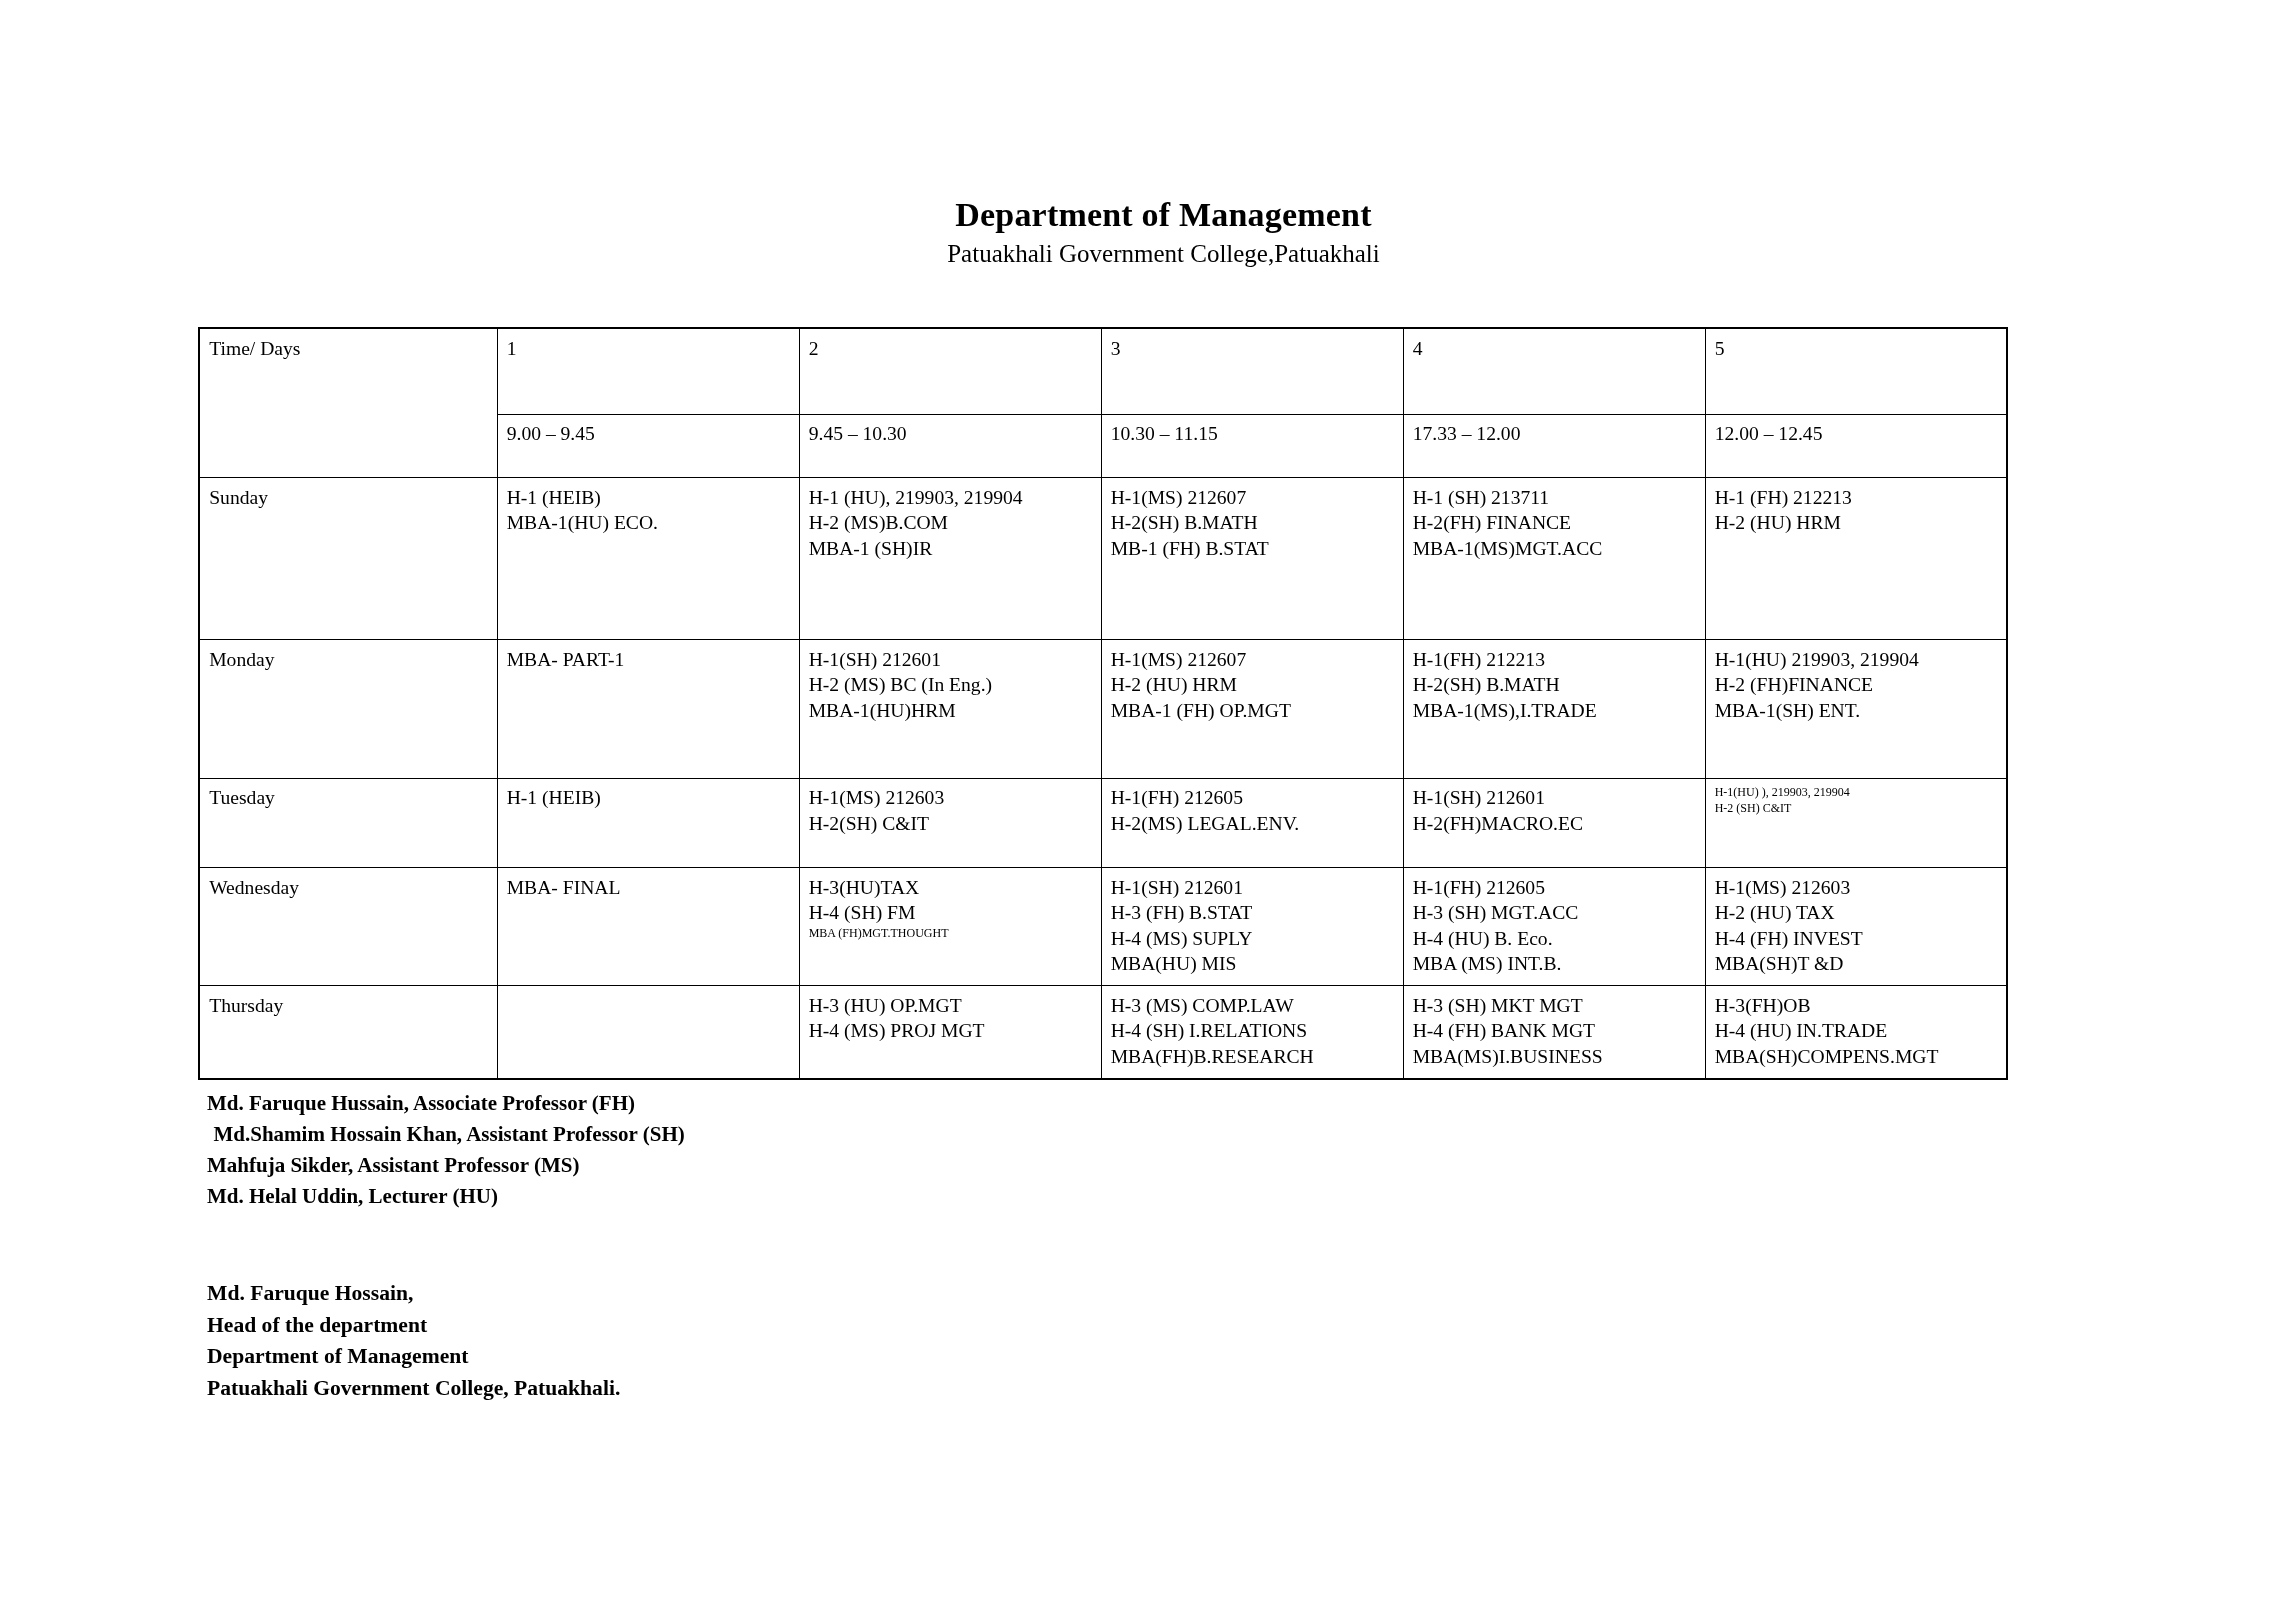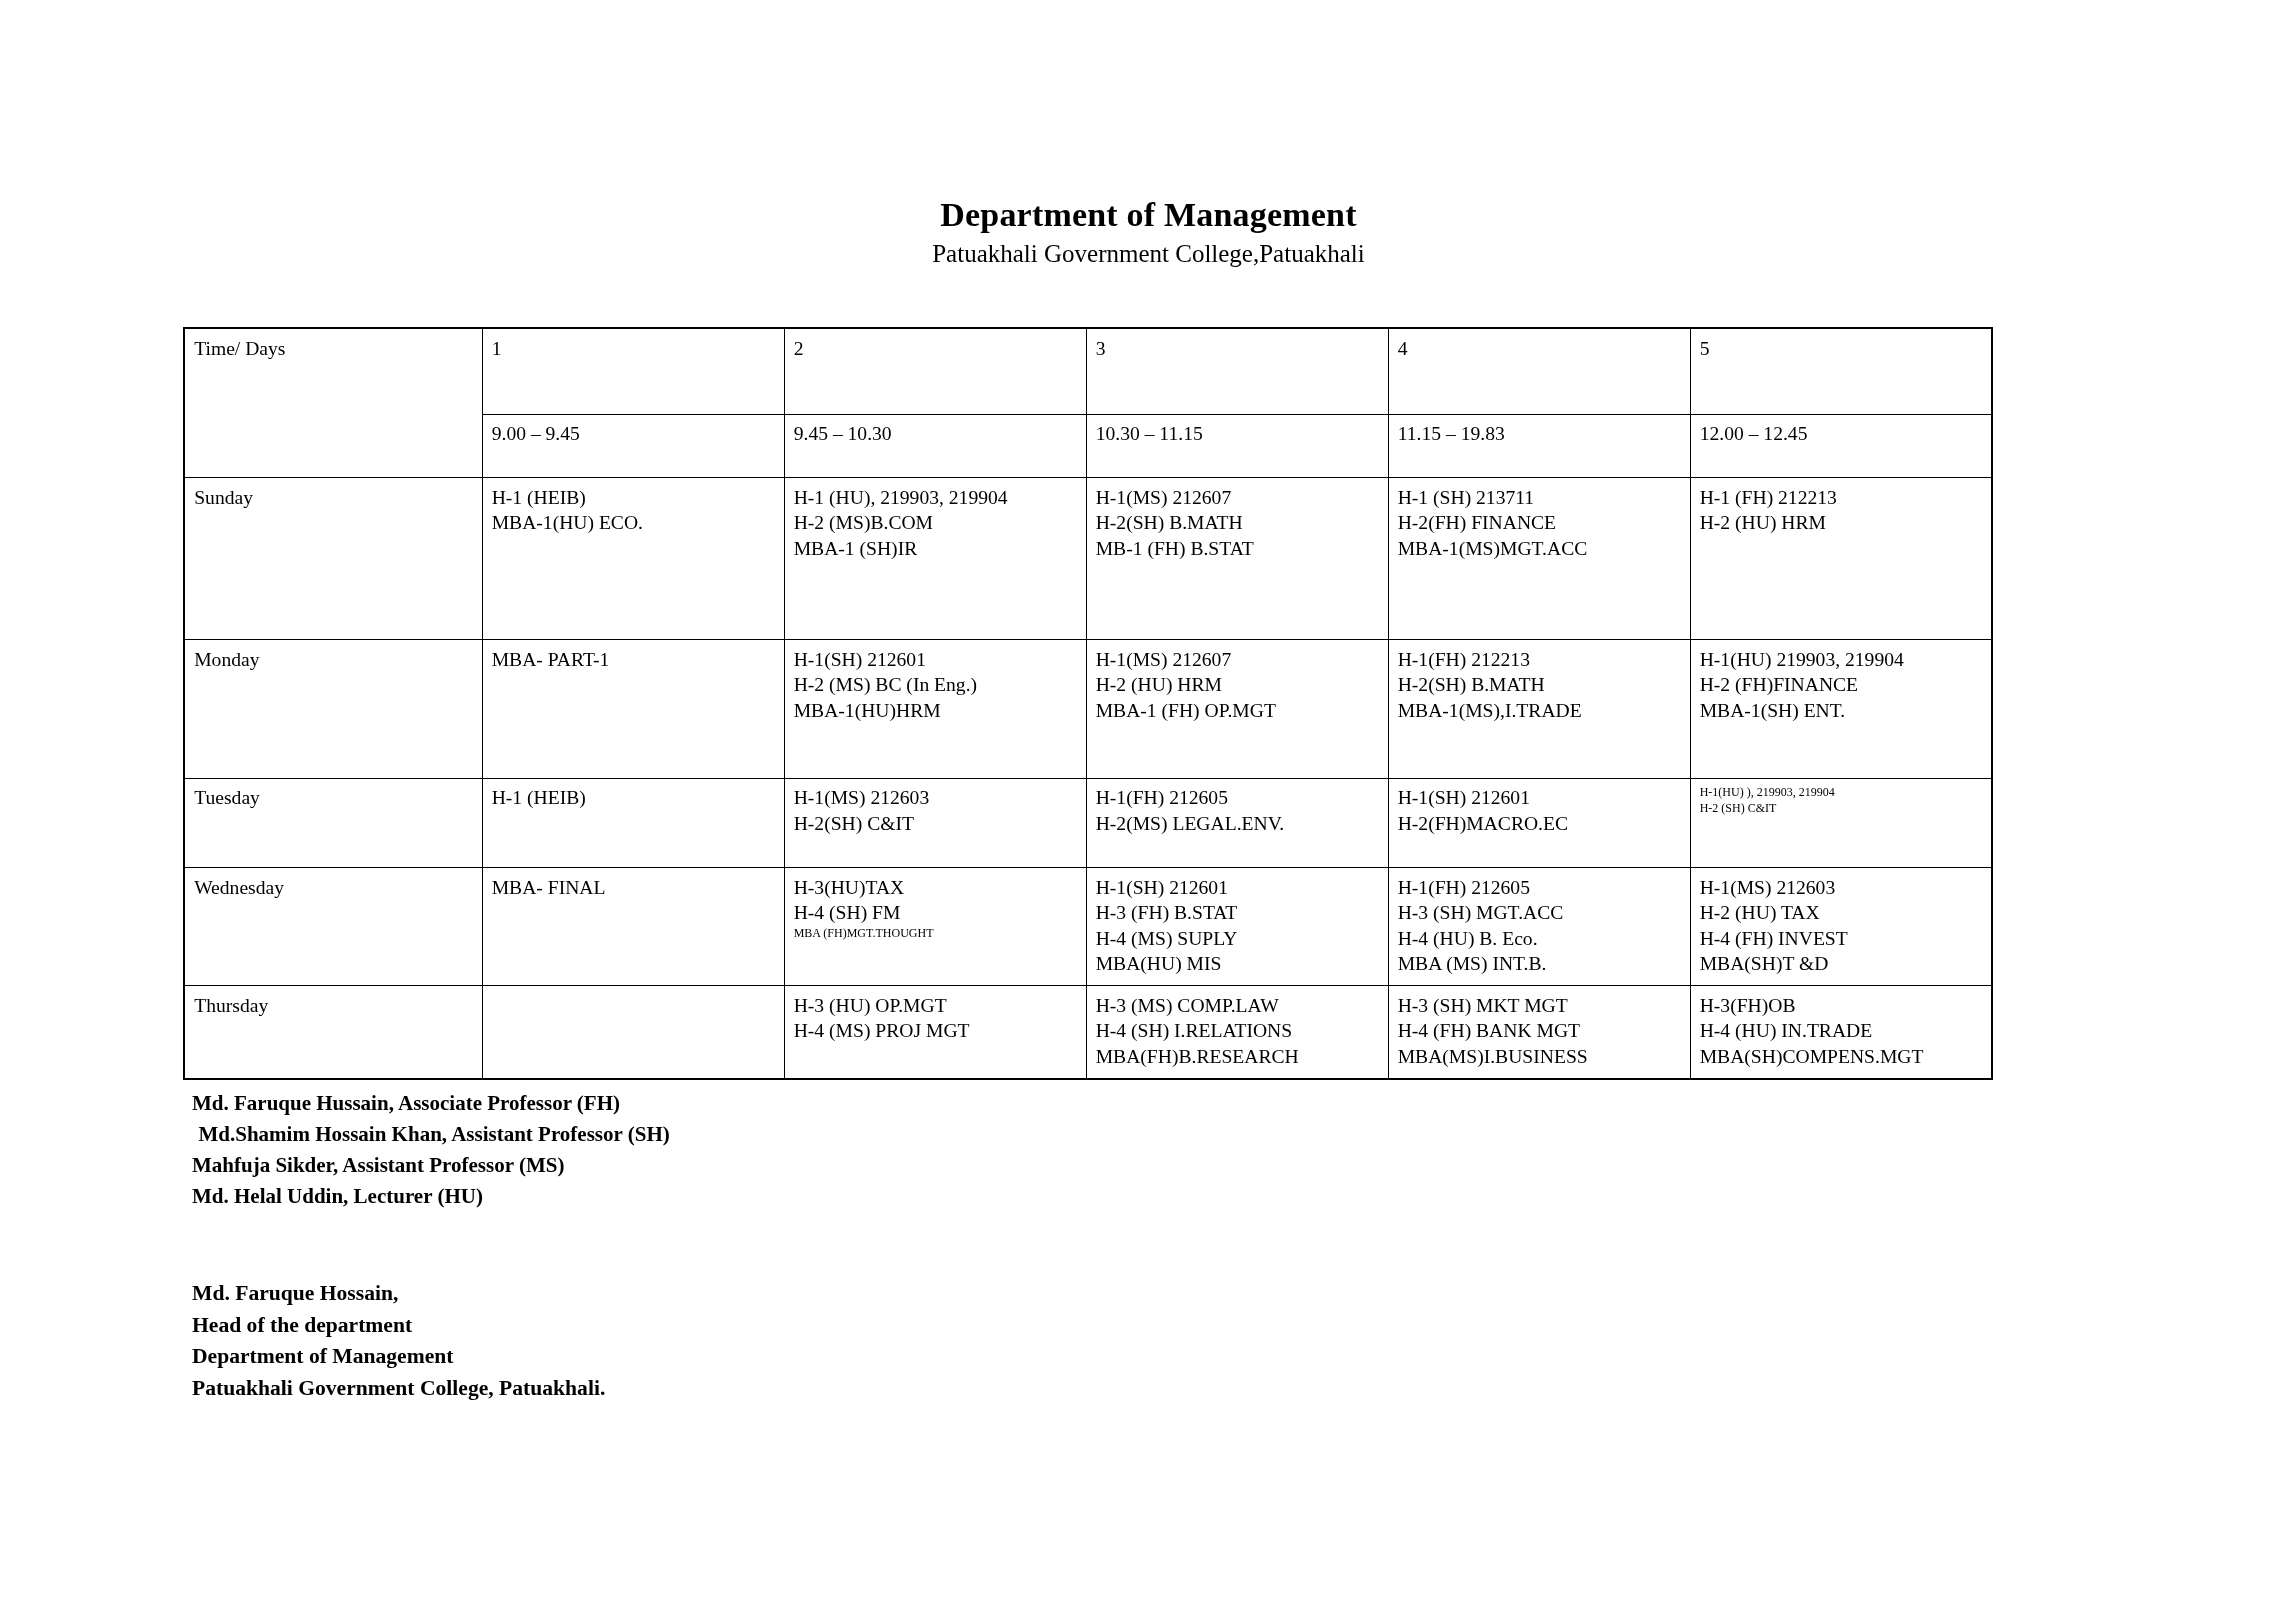--- a/index.html
+++ b/index.html
@@ -12,21 +12,21 @@
     width: 2295px;
     height: 1623px;
     font-family: "Liberation Serif", "DejaVu Serif", serif;
     color: #000000;
     position: relative;
     overflow: hidden;
   }
 
   .page {
     position: absolute;
-    left: 1px; top: 0;
+    left: 16px; top: 0;
     width: 2015px;
     height: 1623px;
   }
 
   
   .doc-header {
     position: absolute;
     left: 0;
     top: 196px;
     width: 2295px;
@@ -146,21 +146,21 @@
             <td>1</td>
             <td>2</td>
             <td>3</td>
             <td>4</td>
             <td>5</td>
           </tr>
           <tr class="hdr-time">
             <td>9.00 – 9.45</td>
             <td>9.45 – 10.30</td>
             <td>10.30 – 11.15</td>
-            <td>11.15 – 19.83</td>
+            <td>17.33 – 12.00</td>
             <td>12.00 – 12.45</td>
           </tr>
           <tr class="r-sunday">
             <td class="day-label">Sunday</td>
             <td class="cell-lines">
               <div>H-1 (HEIB)</div>
               <div>MBA-1(HU) ECO.</div>
             </td>
             <td class="cell-lines">
               <div>H-1 (HU), 219903, 219904</div>

